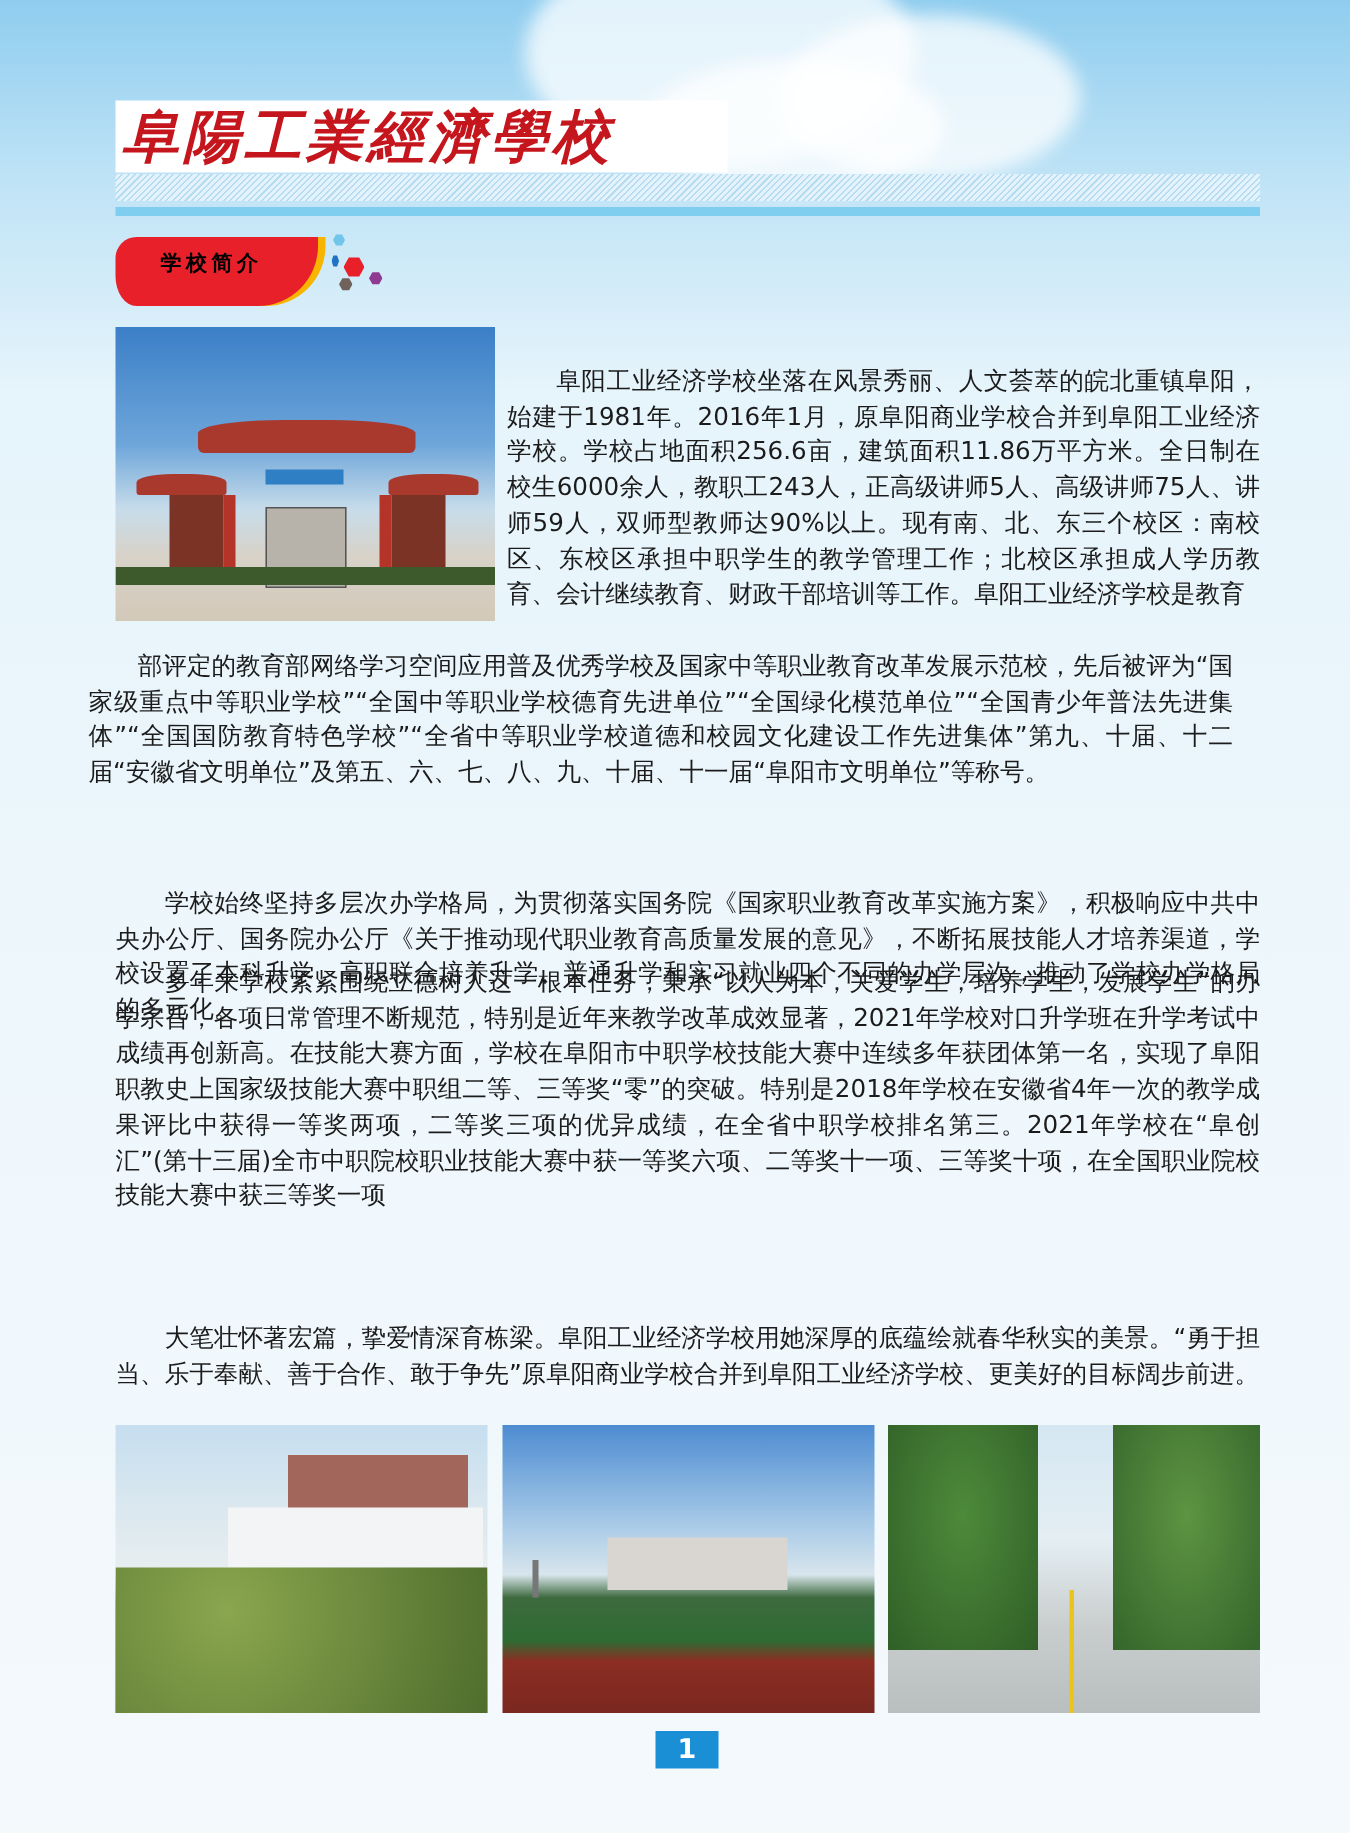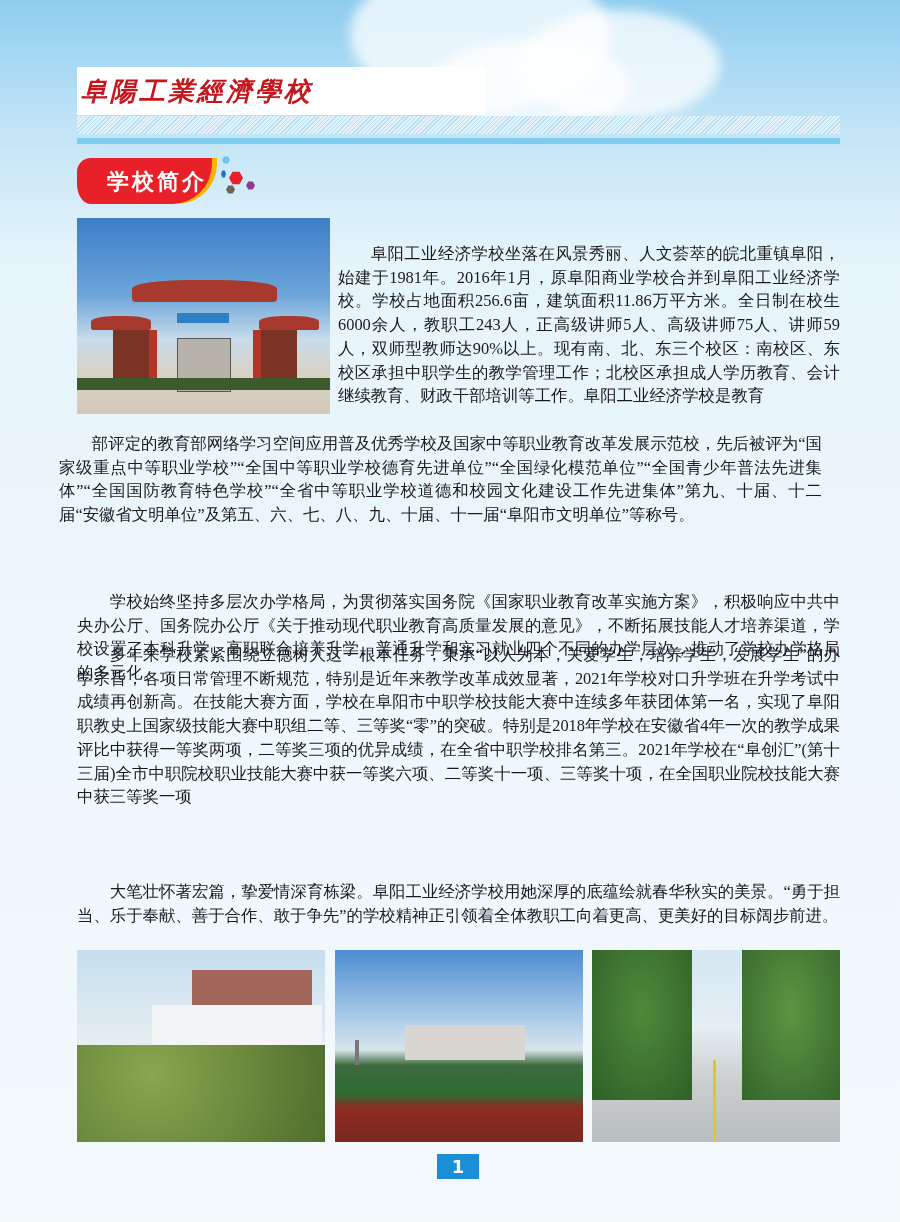--- a/index.html
+++ b/index.html
@@ -9,45 +9,45 @@
     background: linear-gradient(180deg, #8fcdef 0px, #bfe3f6 120px, #e6f4fb 260px, #eef7fc 700px, #f4f9fc 1222px);
     color: #1a1a1a;
   }
   .cloud { position: absolute; border-radius: 50%; background: rgba(255,255,255,0.75); filter: blur(6px); }
   .title-box {
     position: absolute; left: 77px; top: 67px; width: 408px; height: 48px;
     background: #ffffff;
   }
   .title-text {
     position: absolute; left: 4px; top: 2px; font-family: "DejaVu Serif", "Liberation Serif", serif;
-    font-size: 26px; font-style: italic; font-weight: bold; color: #c4161c; letter-spacing: 3px; line-height: 44px;
+    font-size: 38px; font-style: italic; font-weight: bold; color: #c4161c; letter-spacing: 3px; line-height: 44px;
   }
   .hatch {
     position: absolute; left: 77px; top: 116px; width: 763px; height: 18px;
     background: repeating-linear-gradient(135deg, #b5dcf1 0px, #b5dcf1 1px, #e4f3fb 1px, #e4f3fb 3px);
   }
   .blue-bar { position: absolute; left: 77px; top: 138px; width: 763px; height: 6px; background: #7fcdef; }
   .section-tag {
     position: absolute; left: 77px; top: 158px; width: 135px; height: 46px;
     background: #e8202a; border-radius: 0 0 40px 14px / 0 0 40px 20px;
     border-top-left-radius: 14px;
     box-shadow: 5px 0 0 #f7b500;
   }
   .section-tag span {
-    position: absolute; left: 30px; top: 9px; font-size: 22px; font-weight: bold; color: #ffffff; letter-spacing: 3px;
+    position: absolute; left: 30px; top: 9px; font-size: 14px; font-weight: bold; color: #000000; letter-spacing: 3px;
   }
   .hex { position: absolute; width: 10px; height: 10px; clip-path: polygon(25% 5%, 75% 5%, 100% 50%, 75% 95%, 25% 95%, 0 50%); }
   .photo { position: absolute; overflow: hidden; }
   .gate-photo { left: 77px; top: 218px; width: 253px; height: 196px;
     background: linear-gradient(180deg, #3b7fc7 0%, #6ea6da 40%, #c7dcea 62%, #d8d2c8 78%, #d3c9b9 100%); }
   .gate-roof { position: absolute; background: #a8392c; }
   .gate-pillar { position: absolute; background: #b53429; }
   p.body {
     position: absolute; margin: 0; font-size: 16.4px; line-height: 23.7px; text-align: justify;
-    text-indent: 2em; color: #1b1b1b; font-family: Liberation Serif, serif;
+    text-indent: 2em; color: #1b1b1b;
   }
   .p1-right { left: 338px; top: 242px; width: 502px; }
   .p1-full { left: 59px; top: 432px; width: 763px; text-indent: 0; }
   .p2 { left: 77px; top: 590px; width: 763px; }
   .p3 { left: 77px; top: 643px; width: 763px; }
   .p4 { left: 77px; top: 880px; width: 763px; }
   .bottom-photo { top: 950px; height: 192px; }
   .ph1 { left: 77px; width: 248px; background: linear-gradient(180deg, #c6def0 0%, #dbe8ef 30%, #e7eef0 50%, #7c9a4e 62%, #5f7f3a 100%); }
   .ph2 { left: 335px; width: 248px; background: linear-gradient(180deg, #4d8cd1 0%, #a9cbe8 35%, #d8e5ec 52%, #3d6a3e 60%, #2e6b32 75%, #8c2d22 82%, #7a2820 100%); }
   .ph3 { left: 592px; width: 248px; background: linear-gradient(180deg, #d5e7f2 0%, #e4eef3 40%, #c9cdcd 70%, #b9bebe 100%); }
@@ -90,21 +90,21 @@
   <div style="position:absolute;left:36px;top:112px;width:36px;height:48px;background:#7a3324;"></div>
   <div style="position:absolute;left:184px;top:112px;width:36px;height:48px;background:#7a3324;"></div>
   <div style="position:absolute;left:100px;top:120px;width:52px;height:52px;background:#b7b3ab;border:1px solid #555;"></div>
   <div style="position:absolute;left:0;top:160px;width:253px;height:12px;background:#3d5a2c;"></div>
 </div>
 
 <p class="body p1-right">阜阳工业经济学校坐落在风景秀丽、人文荟萃的皖北重镇阜阳，始建于1981年。2016年1月，原阜阳商业学校合并到阜阳工业经济学校。学校占地面积256.6亩，建筑面积11.86万平方米。全日制在校生6000余人，教职工243人，正高级讲师5人、高级讲师75人、讲师59人，双师型教师达90%以上。现有南、北、东三个校区：南校区、东校区承担中职学生的教学管理工作；北校区承担成人学历教育、会计继续教育、财政干部培训等工作。阜阳工业经济学校是教育</p>
 <p class="body p1-full">部评定的教育部网络学习空间应用普及优秀学校及国家中等职业教育改革发展示范校，先后被评为“国家级重点中等职业学校”“全国中等职业学校德育先进单位”“全国绿化模范单位”“全国青少年普法先进集体”“全国国防教育特色学校”“全省中等职业学校道德和校园文化建设工作先进集体”第九、十届、十二届“安徽省文明单位”及第五、六、七、八、九、十届、十一届“阜阳市文明单位”等称号。</p>
 <p class="body p2">学校始终坚持多层次办学格局，为贯彻落实国务院《国家职业教育改革实施方案》，积极响应中共中央办公厅、国务院办公厅《关于推动现代职业教育高质量发展的意见》，不断拓展技能人才培养渠道，学校设置了本科升学、高职联合培养升学、普通升学和实习就业四个不同的办学层次，推动了学校办学格局的多元化。</p>
 <p class="body p3">多年来学校紧紧围绕立德树人这一根本任务，秉承“以人为本，关爱学生，培养学生，发展学生”的办学宗旨，各项日常管理不断规范，特别是近年来教学改革成效显著，2021年学校对口升学班在升学考试中成绩再创新高。在技能大赛方面，学校在阜阳市中职学校技能大赛中连续多年获团体第一名，实现了阜阳职教史上国家级技能大赛中职组二等、三等奖“零”的突破。特别是2018年学校在安徽省4年一次的教学成果评比中获得一等奖两项，二等奖三项的优异成绩，在全省中职学校排名第三。2021年学校在“阜创汇”(第十三届)全市中职院校职业技能大赛中获一等奖六项、二等奖十一项、三等奖十项，在全国职业院校技能大赛中获三等奖一项</p>
-<p class="body p4">大笔壮怀著宏篇，挚爱情深育栋梁。阜阳工业经济学校用她深厚的底蕴绘就春华秋实的美景。“勇于担当、乐于奉献、善于合作、敢于争先”的学校精神正引领着全体教职工向着更高、更美好的目标阔步前进。</p>
+<p class="body p4">大笔壮怀著宏篇，挚爱情深育栋梁。阜阳工业经济学校用她深厚的底蕴绘就春华秋实的美景。“勇于担当、乐于奉献、善于合作、敢于争先”原阜阳商业学校合并到阜阳工业经济学校、更美好的目标阔步前进。</p>
 
 <div class="photo bottom-photo ph1">
   <div style="position:absolute;left:115px;top:20px;width:120px;height:50px;background:#a2665a;"></div>
   <div style="position:absolute;left:75px;top:55px;width:170px;height:40px;background:#f2f4f6;"></div>
   <div style="position:absolute;left:0;top:95px;width:248px;height:97px;background:radial-gradient(circle at 30% 30%, #8aa64e, #4f6d2d);"></div>
 </div>
 <div class="photo bottom-photo ph2">
   <div style="position:absolute;left:70px;top:75px;width:120px;height:35px;background:#d9d6d2;"></div>
   <div style="position:absolute;left:20px;top:90px;width:4px;height:25px;background:#777;"></div>
 </div>

